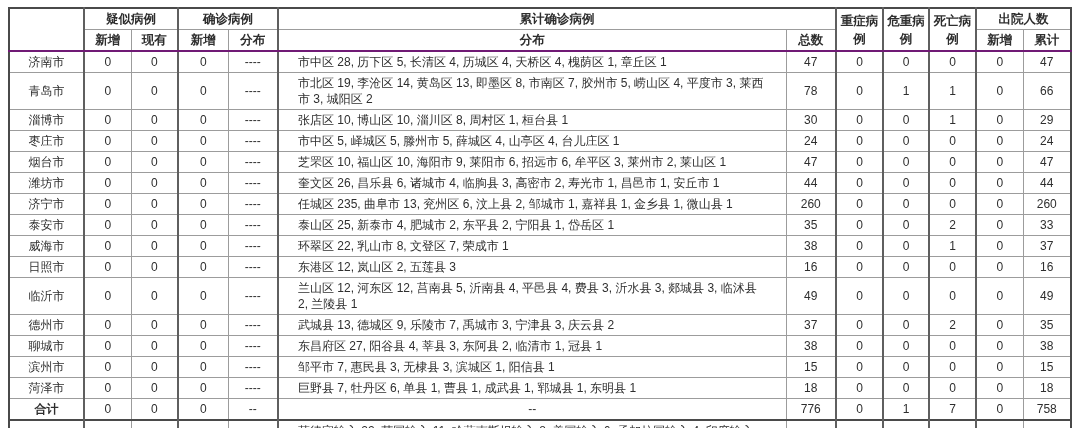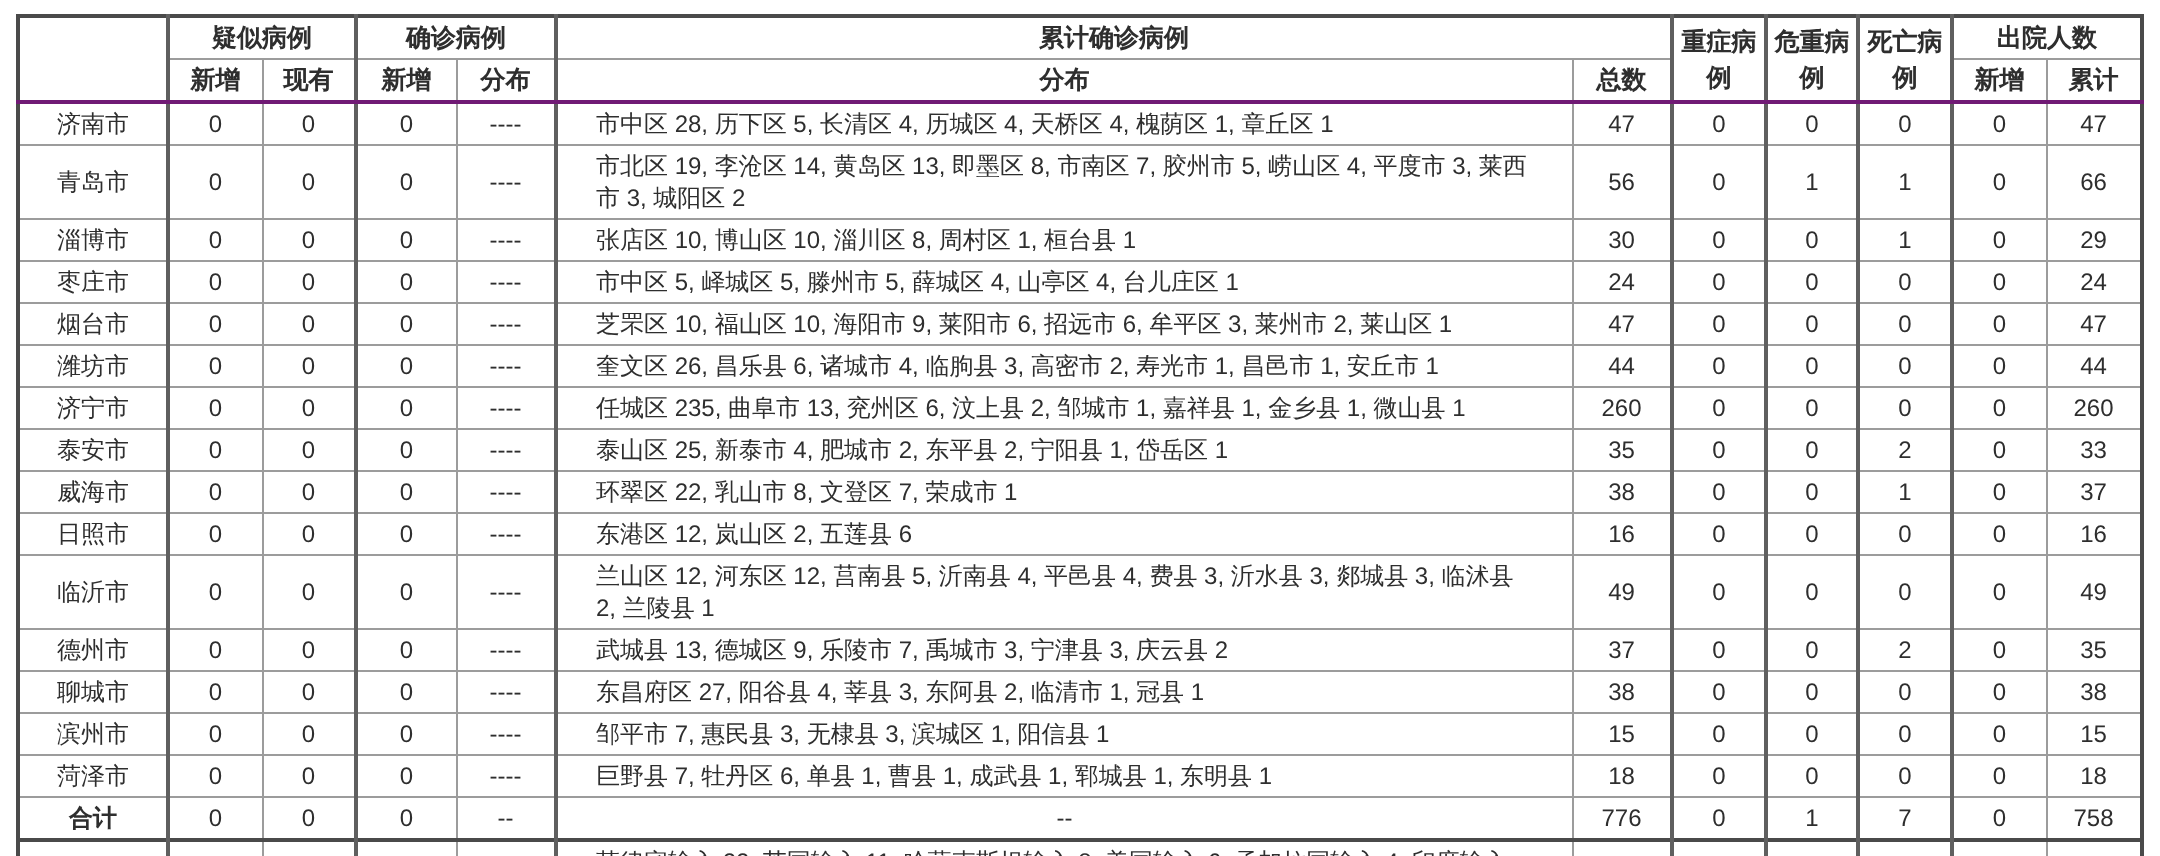--- a/index.html
+++ b/index.html
@@ -101,21 +101,21 @@
           <td class="gb">0</td>
           <td>47</td>
         </tr>
         <tr class="city">
           <td class="city">青岛市</td>
           <td class="gb">0</td>
           <td>0</td>
           <td class="gb">0</td>
           <td>----</td>
           <td class="dist gb">市北区 19, 李沧区 14, 黄岛区 13, 即墨区 8, 市南区 7, 胶州市 5, 崂山区 4, 平度市 3, 莱西市 3, 城阳区 2</td>
-          <td>56</td>
+          <td>78</td>
           <td class="gb">0</td>
           <td class="gb">1</td>
           <td class="gb">1</td>
           <td class="gb">0</td>
           <td>66</td>
         </tr>
         <tr class="city">
           <td class="city">淄博市</td>
           <td class="gb">0</td>
           <td>0</td>
@@ -212,21 +212,21 @@
           <td class="gb">1</td>
           <td class="gb">0</td>
           <td>37</td>
         </tr>
         <tr class="city">
           <td class="city">日照市</td>
           <td class="gb">0</td>
           <td>0</td>
           <td class="gb">0</td>
           <td>----</td>
-          <td class="dist gb">东港区 12, 岚山区 2, 五莲县 6</td>
+          <td class="dist gb">东港区 12, 岚山区 2, 五莲县 3</td>
           <td>16</td>
           <td class="gb">0</td>
           <td class="gb">0</td>
           <td class="gb">0</td>
           <td class="gb">0</td>
           <td>16</td>
         </tr>
         <tr class="city">
           <td class="city">临沂市</td>
           <td class="gb">0</td>

